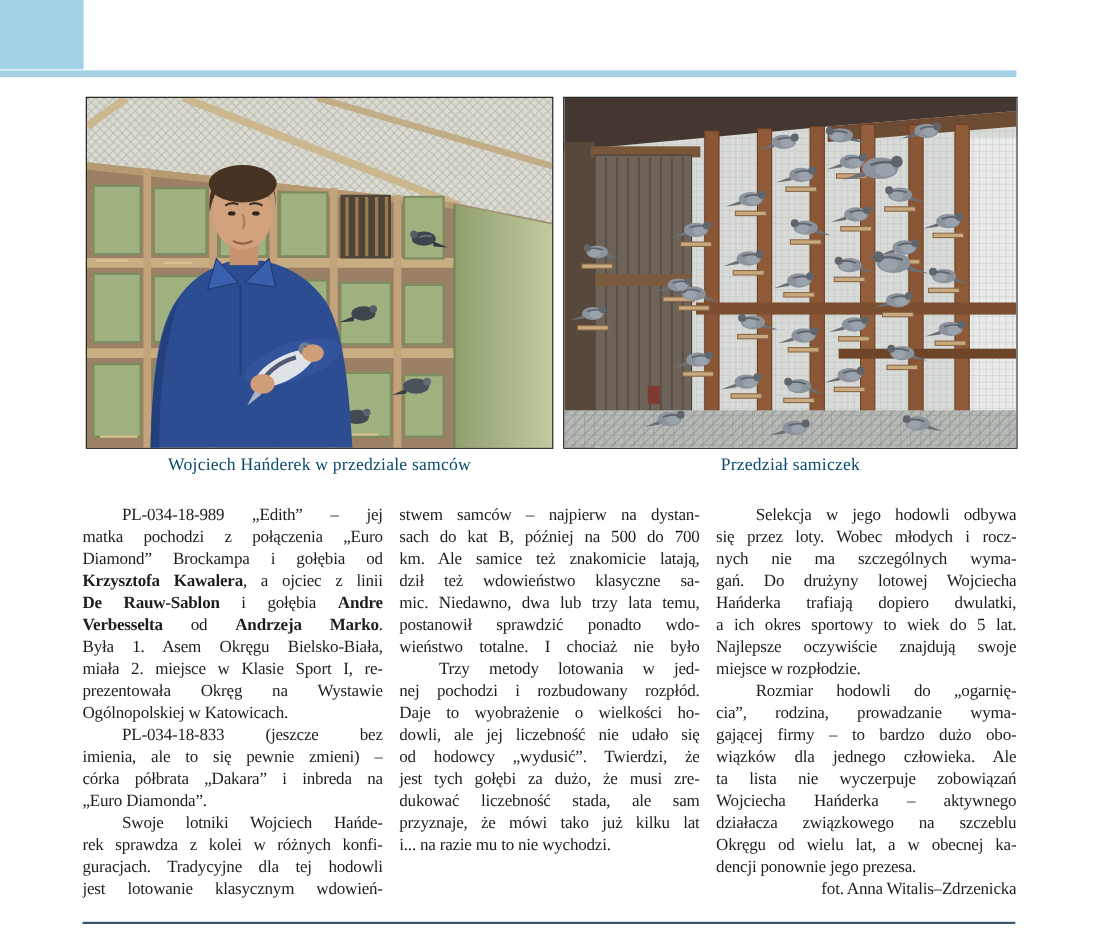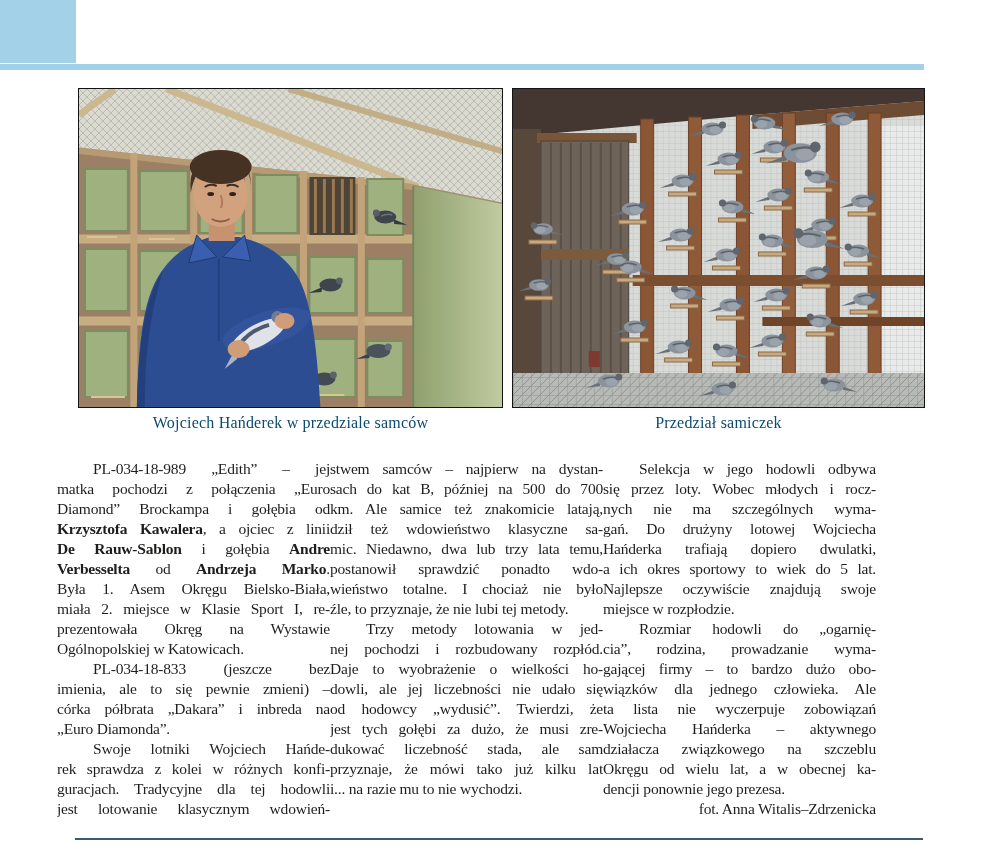--- a/index.html
+++ b/index.html
@@ -9,21 +9,21 @@
   }
   .accent-square{position:absolute;left:0;top:0;width:76px;height:63px;background:var(--accent,#a3d2e8);}
   .accent-bar{position:absolute;left:0;top:64px;width:924px;height:6px;background:var(--accent,#a3d2e8);}
   .photo{position:absolute;top:88px;height:320px;border:1px solid #141414;box-sizing:border-box;background:#cfcfc8;}
   .photo svg{display:block;width:100%;height:100%;}
   #photo-left{left:78px;width:425px;}
   #photo-right{left:512px;width:413px;}
   .caption{position:absolute;top:414px;height:22px;font-size:16px;color:#0c4a6e;text-align:center;letter-spacing:.2px;}
   #caption-left{left:78px;width:425px;}
   #caption-right{left:512px;width:413px;}
-  .columns{position:absolute;left:57px;top:459px;width:849px;display:flex;}
+  .columns{position:absolute;left:75px;top:459px;width:849px;display:flex;gap:15px;}
   .col{width:273px;}
   .line{
     height:20px;line-height:20px;font-size:15.5px;letter-spacing:-0.2px;
     text-align:justify;text-align-last:justify;overflow:hidden;white-space:normal;
   }
   .line.al{text-align:left;text-align-last:left;}
   .line.ar{text-align:center;text-align-last:right;}
   .line.ind{padding-left:36px;}
   .line b{font-weight:bold;}
   .footer-rule{position:absolute;left:75px;top:838px;width:848px;height:2px;background:var(--rule,#3b5a72);}
@@ -299,25 +299,24 @@
       <div class="line">jest lotowanie klasycznym wdowień-</div>
     </div>
   <div class="col">
       <div class="line">stwem samców – najpierw na dystan-</div>
       <div class="line">sach do kat B, później na 500 do 700</div>
       <div class="line">km. Ale samice też znakomicie latają,</div>
       <div class="line">dził też wdowieństwo klasyczne sa-</div>
       <div class="line">mic. Niedawno, dwa lub trzy lata temu,</div>
       <div class="line">postanowił sprawdzić ponadto wdo-</div>
       <div class="line">wieństwo totalne. I chociaż nie było</div>
-      <div class="line al">źle, to przyznaje, że nie lubi tej metody.</div>
       <div class="line ind">Trzy metody lotowania w jed-</div>
       <div class="line">nej pochodzi i rozbudowany rozpłód.</div>
       <div class="line">Daje to wyobrażenie o wielkości ho-</div>
-      <div class="line">dowli, ale jej liczebności nie udało się</div>
+      <div class="line">dowli, ale jej liczebność nie udało się</div>
       <div class="line">od hodowcy „wydusić”. Twierdzi, że</div>
       <div class="line">jest tych gołębi za dużo, że musi zre-</div>
       <div class="line">dukować liczebność stada, ale sam</div>
       <div class="line">przyznaje, że mówi tako już kilku lat</div>
       <div class="line al">i... na razie mu to nie wychodzi.</div>
     </div>
   <div class="col">
       <div class="line ind">Selekcja w jego hodowli odbywa</div>
       <div class="line">się przez loty. Wobec młodych i rocz-</div>
       <div class="line">nych nie ma szczególnych wyma-</div>

